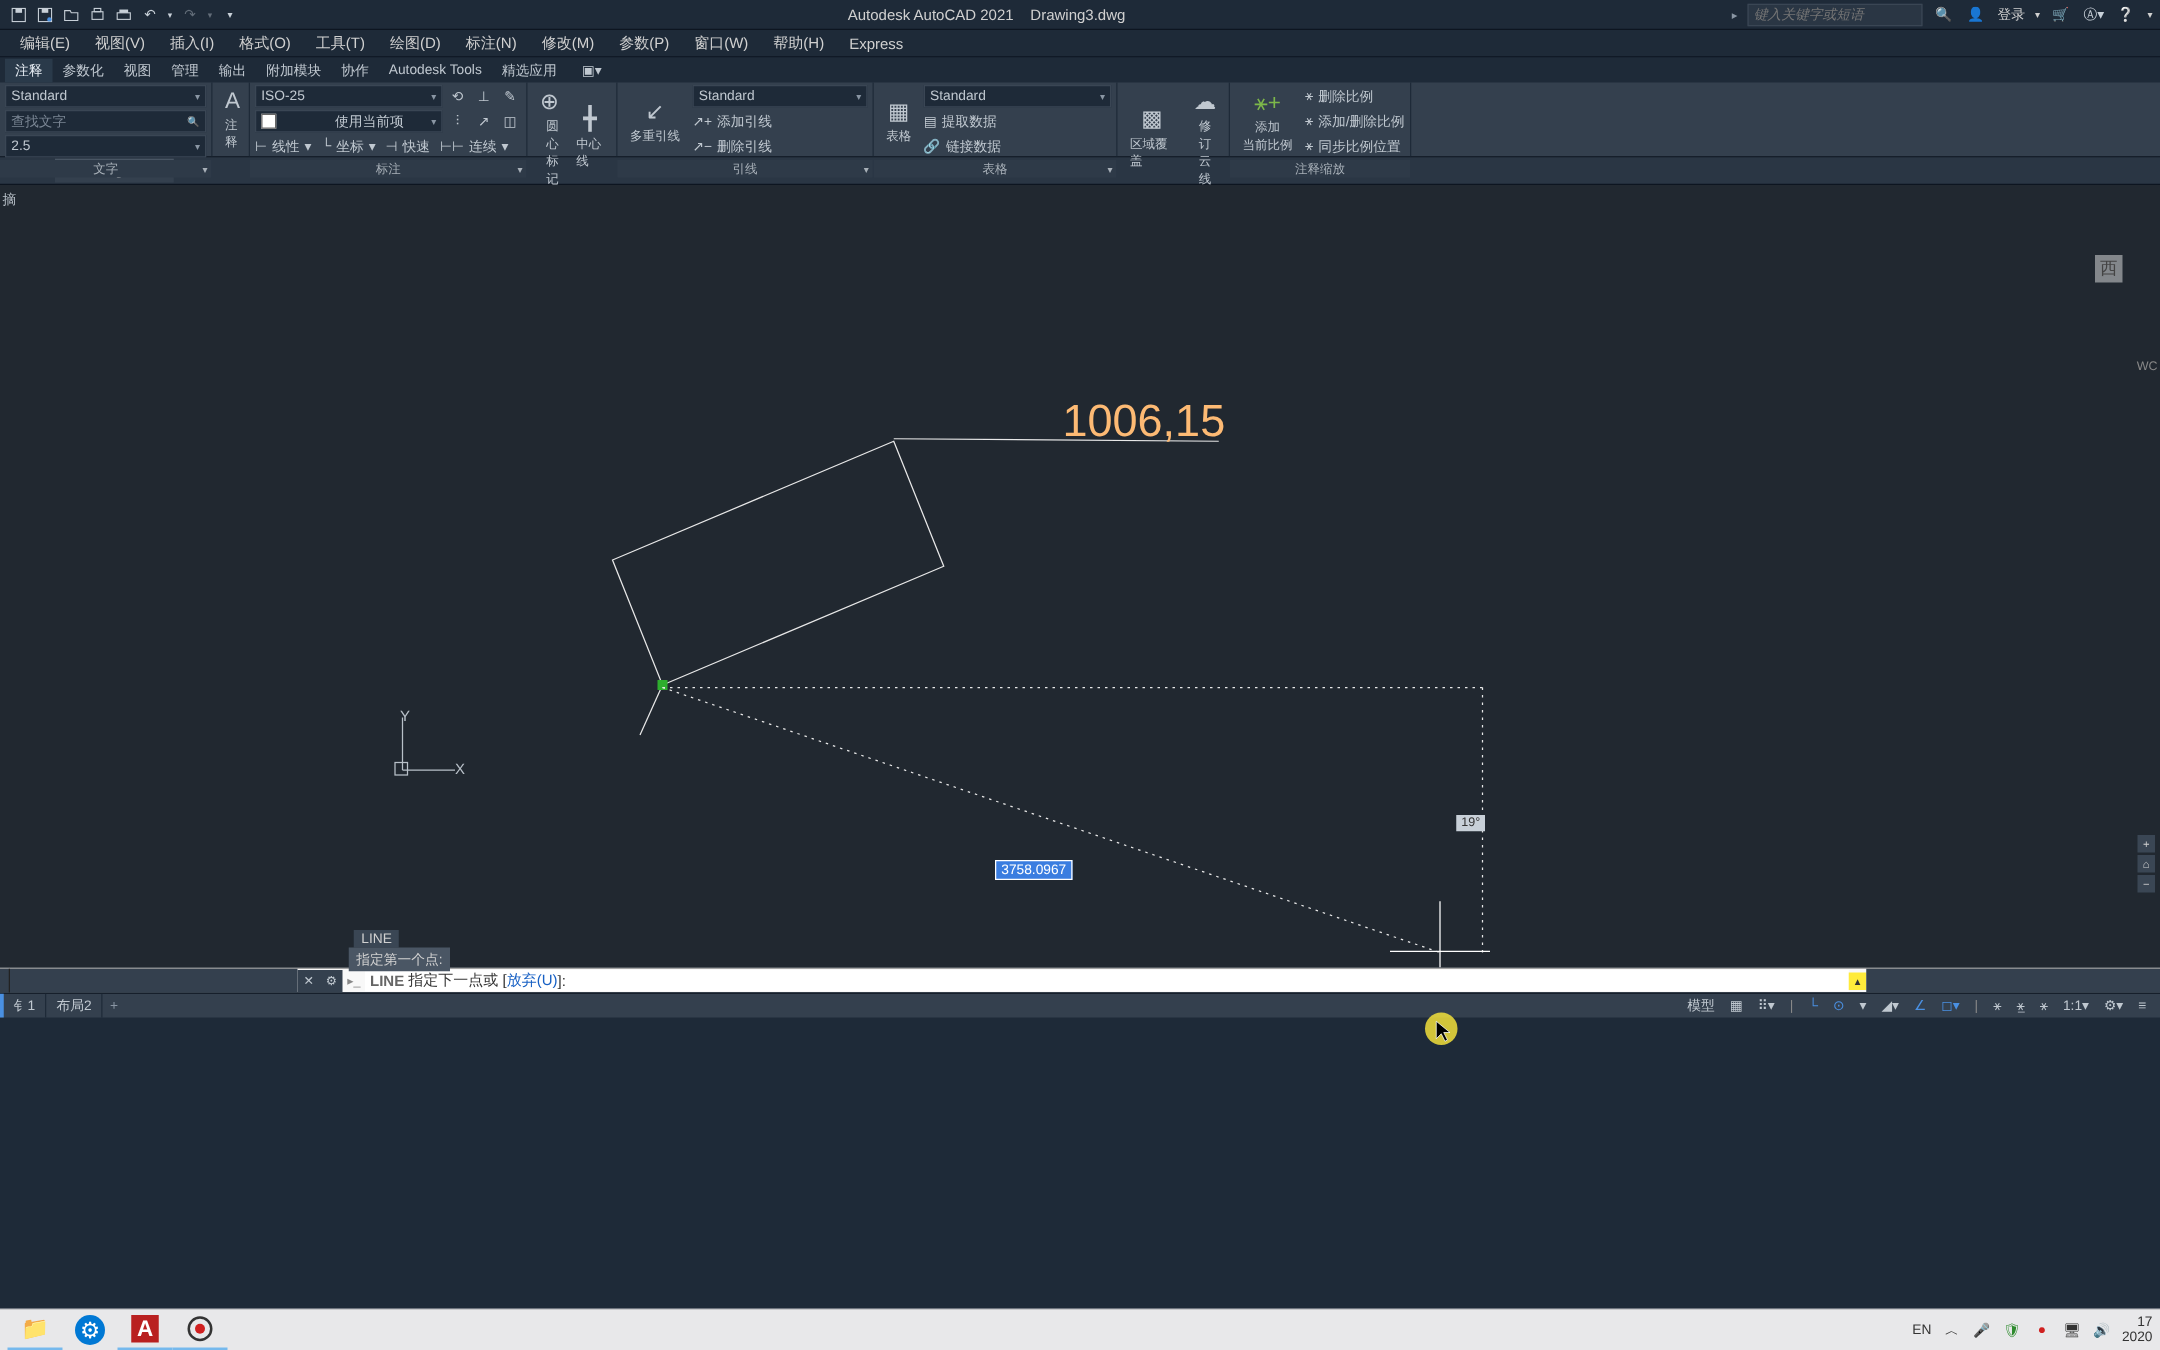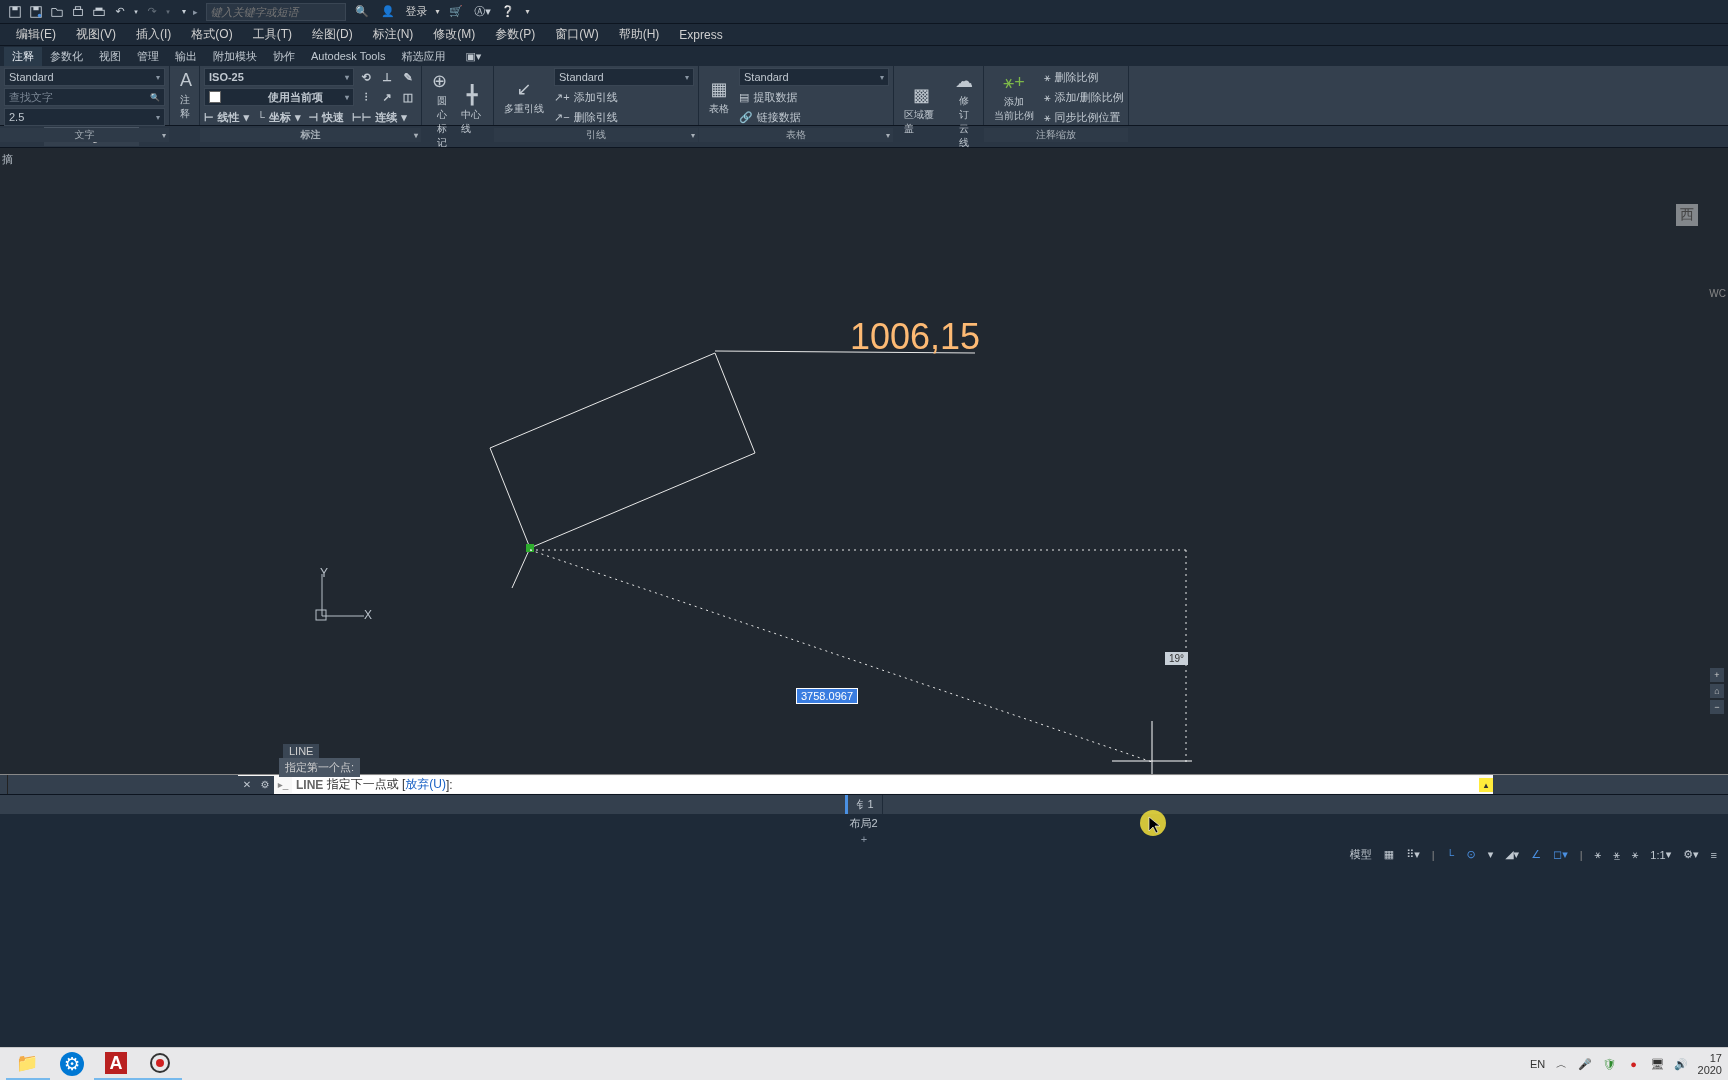--- a/index.html
+++ b/index.html
@@ -61,21 +61,21 @@
 
 
 .cmdline { height: 20px; background: #f8f8f8; display:flex; align-items:center; border-top:1px solid #888;}
 .cmd-handle { width:8px; height:100%; background:#34404e; border-right:1px solid #222;}
 .cmd-btn { width:18px; height:18px; display:flex; align-items:center; justify-content:center; color:#555; font-size:10px;}
 .cmd-input { flex:1; background:#fff; color:#333; font-size:12px; font-family: Consolas, monospace; padding:0 4px; display:flex; align-items:center; white-space:pre;}
 .cmd-input .kw { color:#1760c4;}
 .cmd-up { width:14px; height:14px; background:#ffeb3b; color:#333; font-size:9px; display:flex; align-items:center; justify-content:center;}
 
 
-.layouttabs { height: 20px; background: #34404e; display:flex; align-items:center; border-top:1px solid #0d1520;flex-direction:column;}
+.layouttabs { height: 20px; background: #34404e; display:flex; align-items:center; border-top:1px solid #0d1520;}
 .layout-tab { padding:2px 8px; color:#c0c8d0; font-size:11px; border-right:1px solid #1e2a38;}
 .layout-tab.first { border-left:3px solid #4a90e2;}
 .layout-add { width:18px; color:#8a96a4; text-align:center;}
 .status-right { margin-left:auto; display:flex; align-items:center; gap:2px; padding-right:6px;}
 .status-btn { padding:2px 5px; color:#c0c8d0; font-size:11px; display:flex; align-items:center;}
 .status-btn.active { color:#4a90e2;}
 
 
 .taskbar { position:absolute; bottom:0; left:0; right:0; height:33px; background:#e8e8ea; display:flex; align-items:center; padding:0 6px; border-top:1px solid #c8c8ca;}
 .task-btn { width:44px; height:32px; display:flex; align-items:center; justify-content:center; font-size:18px;}
@@ -119,20 +119,24 @@
         <svg class="icon-s" viewBox="0 0 16 16">
           <rect x="2" y="6" width="12" height="6" fill="none" stroke="currentColor"></rect>
           <rect x="4" y="3" width="8" height="3" fill="currentColor"></rect>
         </svg>
       </div>
     <div class="qat-btn">↶</div>
     <div class="qat-btn" style="width:8px;font-size:7px;">▾</div>
     <div class="qat-btn" style="opacity:.4;">↷</div>
     <div class="qat-btn" style="width:8px;font-size:7px;opacity:.4;">▾</div>
     <div class="qat-btn" style="font-size:8px;">▾</div>
+  </div>
+  <div class="title-center">
+    <span>Autodesk AutoCAD 2021</span>&nbsp;&nbsp;&nbsp;
+    <span>Drawing3.dwg</span>
   </div>
   <div class="title-right">
     <span style="font-size:9px;color:#8a96a4;">▸</span>
     <input class="search-box" placeholder="键入关键字或短语" style="">
     <div class="tr-btn">🔍</div>
     <div class="tr-btn">👤</div>
     <span style="font-size:11px;">登录</span>
     <span style="font-size:8px;">▾</span>
     <div class="tr-btn">🛒</div>
     <div class="tr-btn">Ⓐ▾</div>
@@ -195,21 +199,21 @@
   <div class="panel" style="width:30px;">
     <div class="panel-body">
         <div class="big-btn">
           <span class="icon">A</span>
           <span>注释</span>
         </div>
       </div>
     <div class="panel-title"></div>
   </div>
 
-  <div class="panel" style="width:222px;font-weight:bold;">
+  <div class="panel" style="width:222px;">
     <div class="panel-body" style="flex-direction:column; align-items:stretch; gap:2px;">
       <div style="display:flex; gap:3px;">
         <div class="dropdown" style="flex:1;">
             <span>ISO-25</span>
             <span class="arrow">▾</span>
           </div>
         <div class="small-btn">⟲</div>
         <div class="small-btn">⊥</div>
         <div class="small-btn">✎</div>
       </div>

